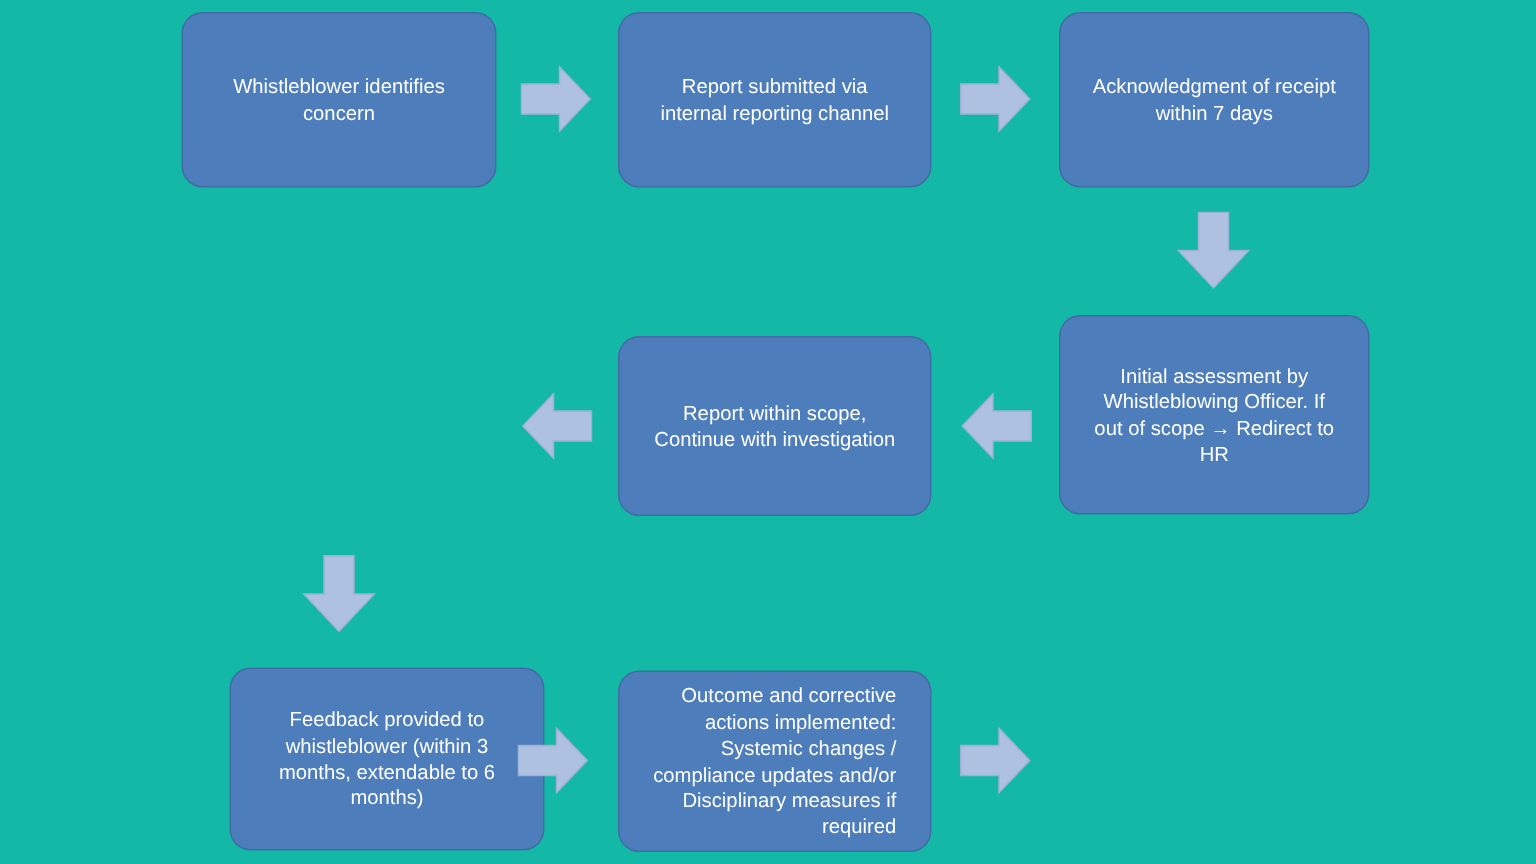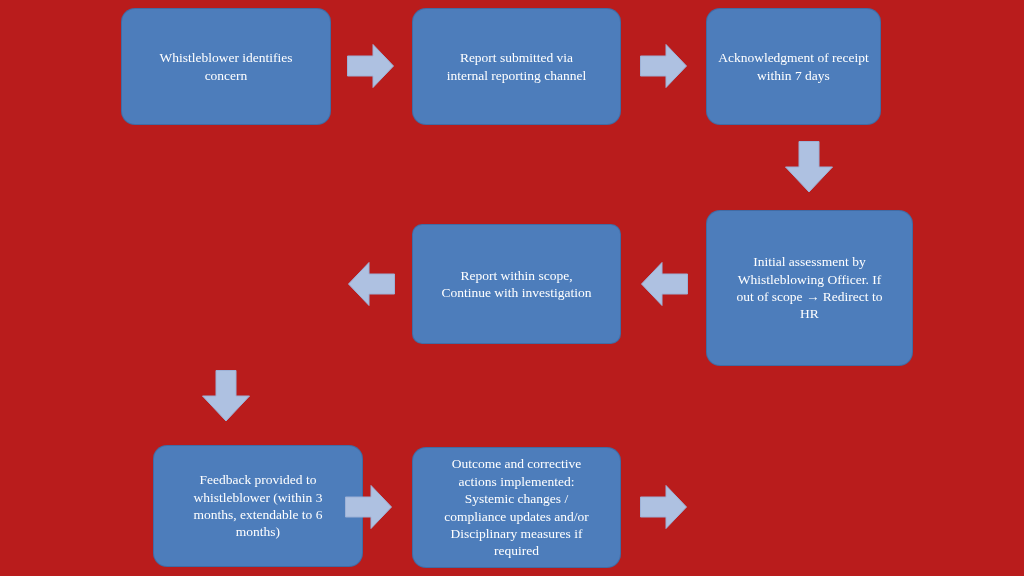--- a/index.html
+++ b/index.html
@@ -1,22 +1,22 @@
 <!DOCTYPE html>
 <html><head>
 <meta charset="utf-8">
 <style>
   html, body { margin: 0; padding: 0; }
   .canvas {
     position: relative;
     width: 1024px;
     height: 576px;
-    background: #b91c1c;
+    background: #14b8a6;
     overflow: hidden;
-    font-family: Liberation Serif, serif;
+    font-family: Liberation Sans, sans-serif;
   }
   .step {
     position: absolute;
     background: #4d7dbb;
     border: 1px solid rgba(42, 74, 122, 0.35);
     border-radius: 14px;
     color: #ffffff;
     display: flex;
     align-items: center;
     justify-content: center;
@@ -47,41 +47,41 @@
 
   <div class="step" style="left:412px; top:8px; width:209px; height:117px;">Report submitted via
 internal reporting channel</div>
 
   <div class="connector" style="left:640px; top:43px;">
     <svg width="48" height="46" viewBox="0 0 48 46">
       <polygon points="0.5,13 26,13 26,1.5 46.5,23 26,44.5 26,33 0.5,33"></polygon>
     </svg>
   </div>
 
-  <div class="step" style="left:706px; top:8px; width:175px; height:117px;">Acknowledgment of receipt
+  <div class="step" style="left:706px; top:8px; width:207px; height:117px;">Acknowledgment of receipt
 within 7 days</div>
 
   <div class="connector" style="left:784px; top:141px;">
     <svg width="50" height="52" viewBox="0 0 50 52">
       <polygon points="15,0.5 35,0.5 35,26 48.5,26 25,51 1.5,26 15,26"></polygon>
     </svg>
   </div>
 
-  <div class="step" style="left:706px; top:210px; width:207px; height:156px;">Initial assessment by
+  <div class="step" style="left:706px; top:210px; width:207px; height:133px;">Initial assessment by
 Whistleblowing Officer. If
 out of scope → Redirect to
 HR</div>
 
   <div class="connector" style="left:640px; top:261px;">
     <svg width="48" height="46" viewBox="0 0 48 46">
       <polygon points="47.5,13 22,13 22,1.5 1.5,23 22,44.5 22,33 47.5,33"></polygon>
     </svg>
   </div>
 
-  <div class="step" style="left:412px; top:224px; width:209px; height:120px;border-radius:10px;">Report within scope,
+  <div class="step" style="left:412px; top:224px; width:209px; height:120px;">Report within scope,
 Continue with investigation</div>
 
   <div class="connector" style="left:347px; top:261px;">
     <svg width="48" height="46" viewBox="0 0 48 46">
       <polygon points="47.5,13 22,13 22,1.5 1.5,23 22,44.5 22,33 47.5,33"></polygon>
     </svg>
   </div>
 
 
   <div class="connector" style="left:201px; top:370px;">
@@ -94,21 +94,21 @@
 whistleblower (within 3
 months, extendable to 6
 months)</div>
 
   <div class="connector" style="left:345px; top:484px;">
     <svg width="48" height="46" viewBox="0 0 48 46">
       <polygon points="0.5,13 26,13 26,1.5 46.5,23 26,44.5 26,33 0.5,33"></polygon>
     </svg>
   </div>
 
-  <div class="step" style="left:412px; top:447px; width:209px; height:121px;">Outcome and corrective
+  <div class="step" style="left:412px; top:447px; width:209px; height:121px;text-align:right;">Outcome and corrective
 actions implemented:
 Systemic changes /
 compliance updates and/or
 Disciplinary measures if
 required</div>
 
   <div class="connector" style="left:640px; top:484px;">
     <svg width="48" height="46" viewBox="0 0 48 46">
       <polygon points="0.5,13 26,13 26,1.5 46.5,23 26,44.5 26,33 0.5,33"></polygon>
     </svg>

